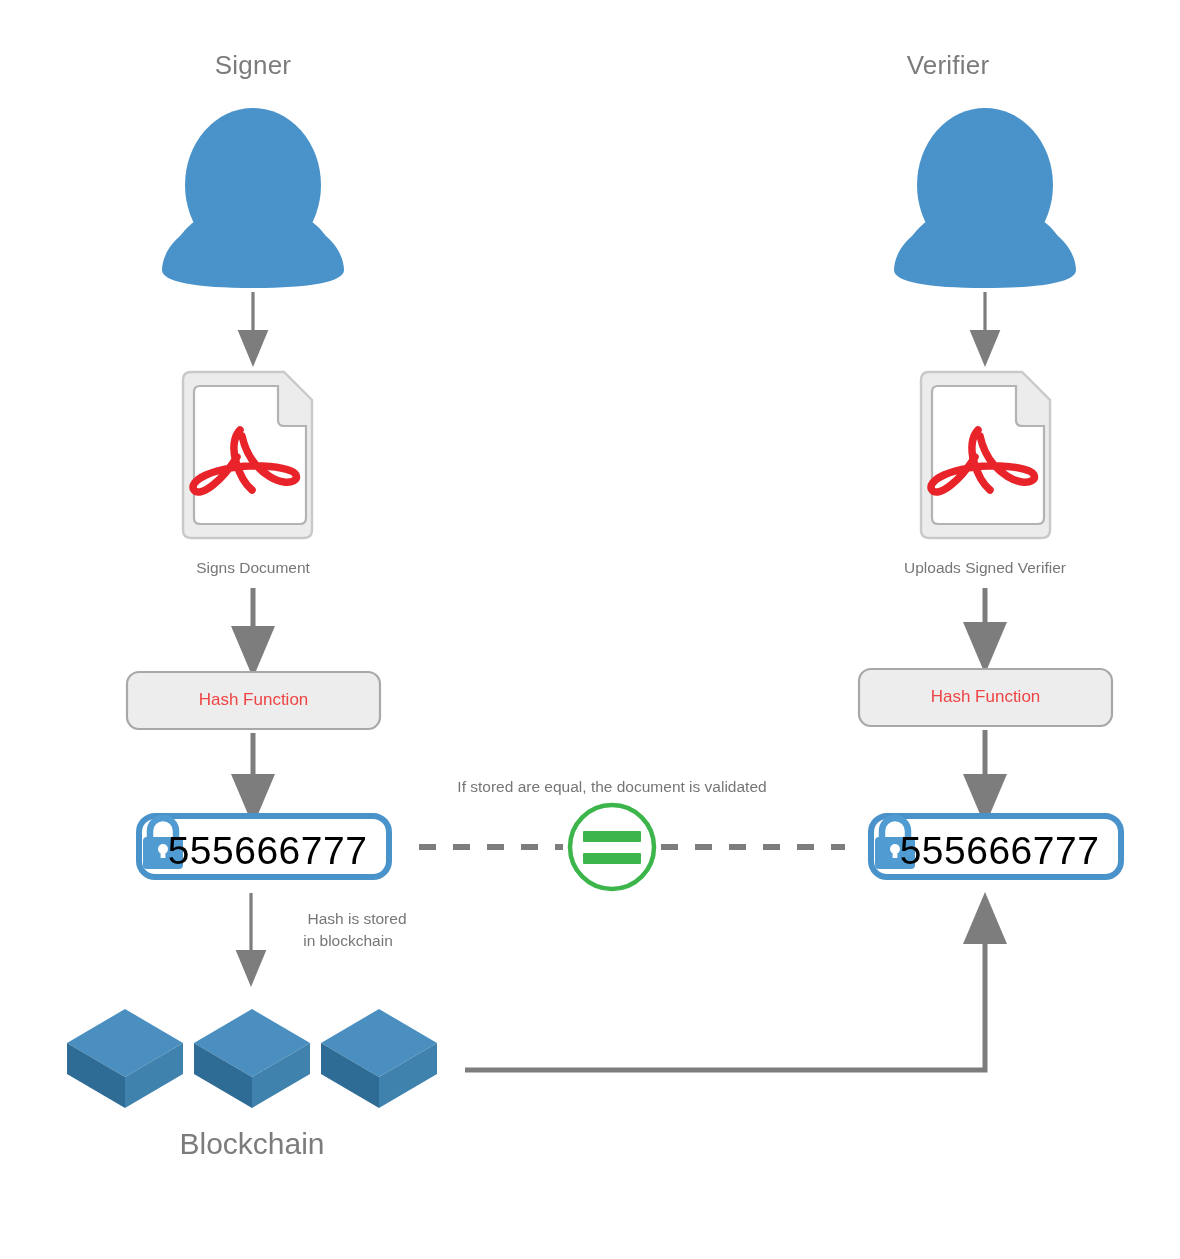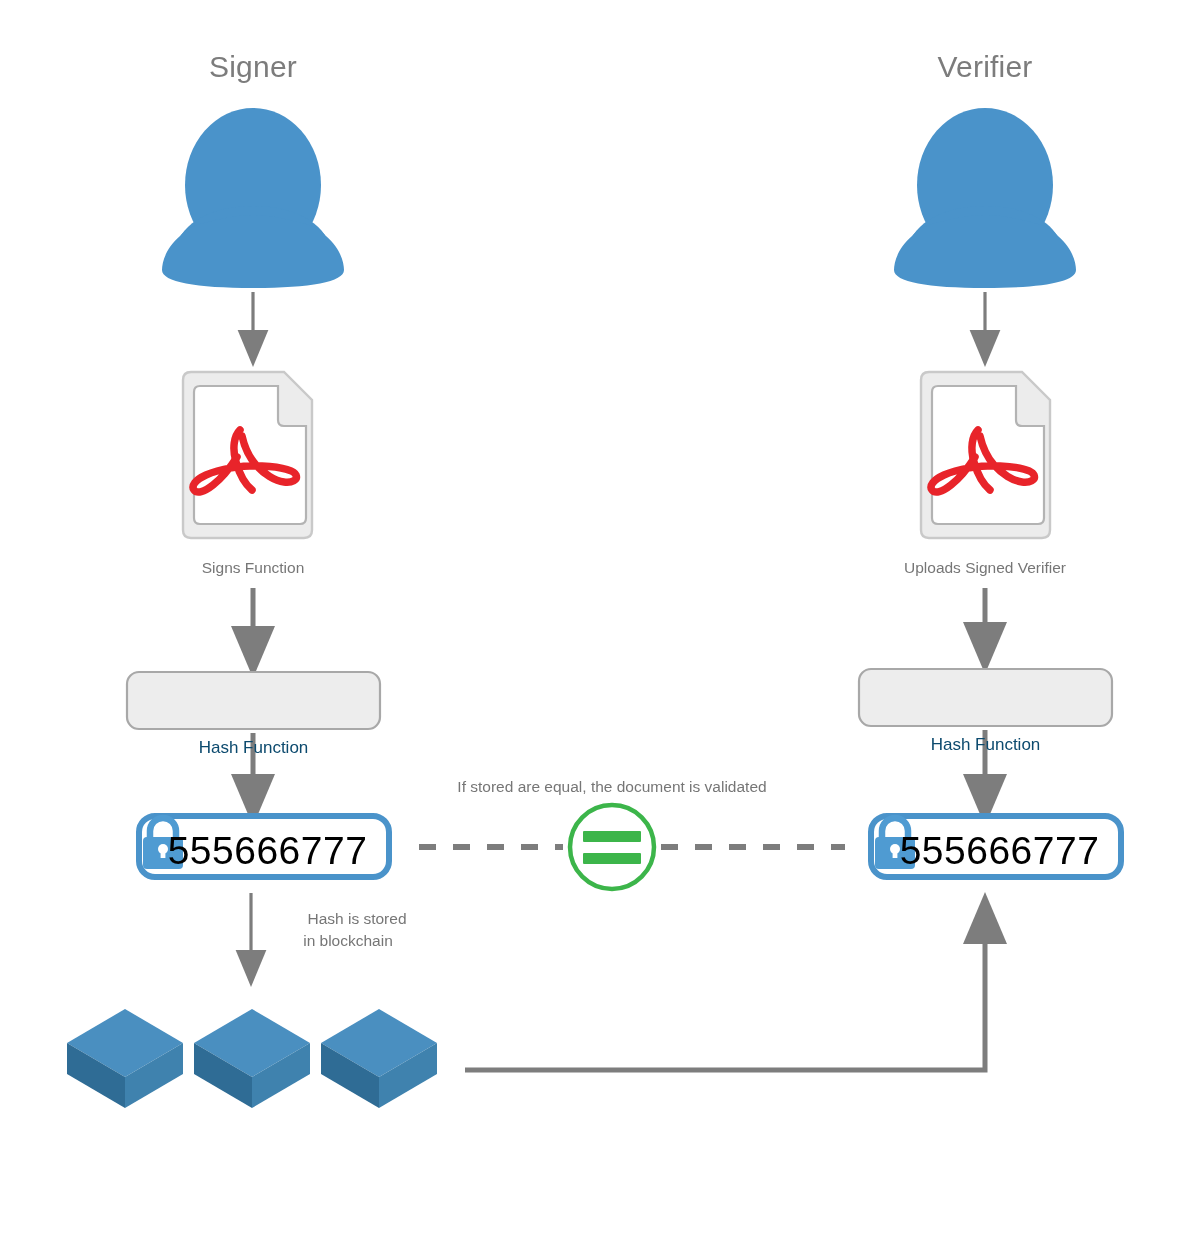--- a/index.html
+++ b/index.html
@@ -27,42 +27,41 @@
     height: 1259px;
   }
   .txt {
     position: absolute;
     color: #7b7b7b;
     white-space: pre;
     text-align: center;
     font-family: "Liberation Sans", sans-serif;
   }
   .role-title {
-    font-size: 30px;
+    font-size: 26px;
     color: #7c7c7c;
     letter-spacing: 0.2px;
   }
   .cap {
     font-size: 15.5px;
     color: #767676;
   }
   .cap-2line {
     font-size: 15.5px;
     color: #767676;
     line-height: 22px;
     text-align: center;
   }
   .mid-cap {
     font-size: 15.5px;
     color: #767676;
   }
   .box-label {
     font-size: 17px;
-    color: #0c4a6e;
-    margin-top: 48px;
+    color: #ef4444;
   }
   .hash-val {
     font-size: 39px;
     color: #000000;
     letter-spacing: 0.5px;
   }
   .bc-title {
     font-size: 30px;
     color: #7c7c7c;
   }
@@ -285,33 +284,34 @@
     </g>
     <g>
       <circle cx="612" cy="847" r="42" fill="#ffffff" stroke="#3cb54a" stroke-width="4.5"></circle>
       <rect x="583" y="831" width="58" height="11" rx="1" fill="#3cb54a"></rect>
       <rect x="583" y="853" width="58" height="11" rx="1" fill="#3cb54a"></rect>
     </g>
   </svg>
 
   <div class="txt role-title" style="left:153px; top:50px; width:200px;">Signer</div>
 
-  <div class="txt role-title" style="left:885px; top:50px; width:200px;">Verifier</div>
-
-  <div class="txt cap" style="left:143px; top:559px; width:220px;">Signs Function</div>
+  <div class="txt role-title" style="left:848px; top:50px; width:200px;">Verifier</div>
+
+  <div class="txt cap" style="left:143px; top:559px; width:220px;">Signs Document</div>
 
   <div class="txt cap" style="left:845px; top:559px; width:280px;">Uploads Signed Verifier</div>
 
   <div class="txt box-label" style="left:127px; top:690px; width:253px;">Hash Function</div>
 
   <div class="txt box-label" style="left:859px; top:687px; width:253px;">Hash Function</div>
 
   <div class="txt hash-val" style="left:160px; top:829px; width:215px;">555666777</div>
 
   <div class="txt hash-val" style="left:892px; top:829px; width:215px;">555666777</div>
 
   <div class="txt mid-cap" style="left:412px; top:778px; width:400px;">If stored are equal, the document is validated</div>
 
   <div class="txt cap-2line" style="left:277px; top:908px; width:160px;">Hash is stored</div>
   <div class="txt cap-2line" style="left:268px; top:930px; width:160px;">in blockchain</div>
 
+  <div class="txt bc-title" style="left:142px; top:1127px; width:220px;">Blockchain</div>
 
 </div>
 
 </body></html>

